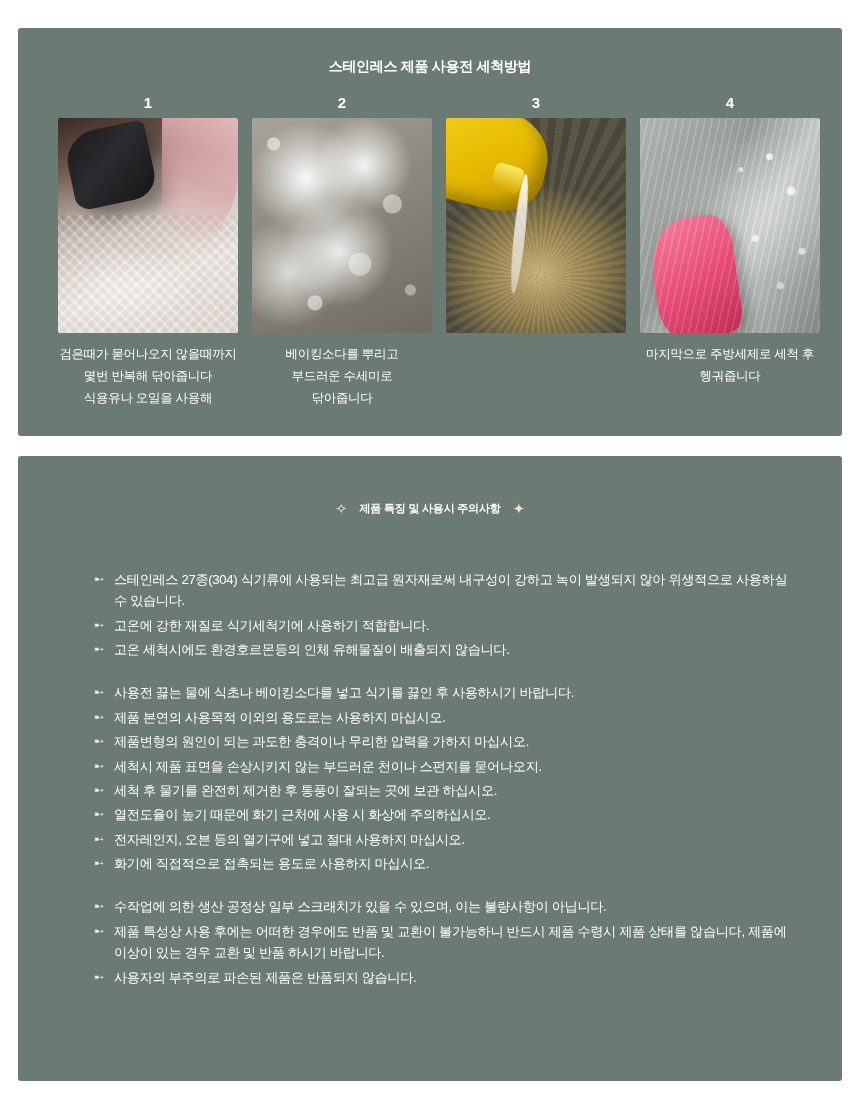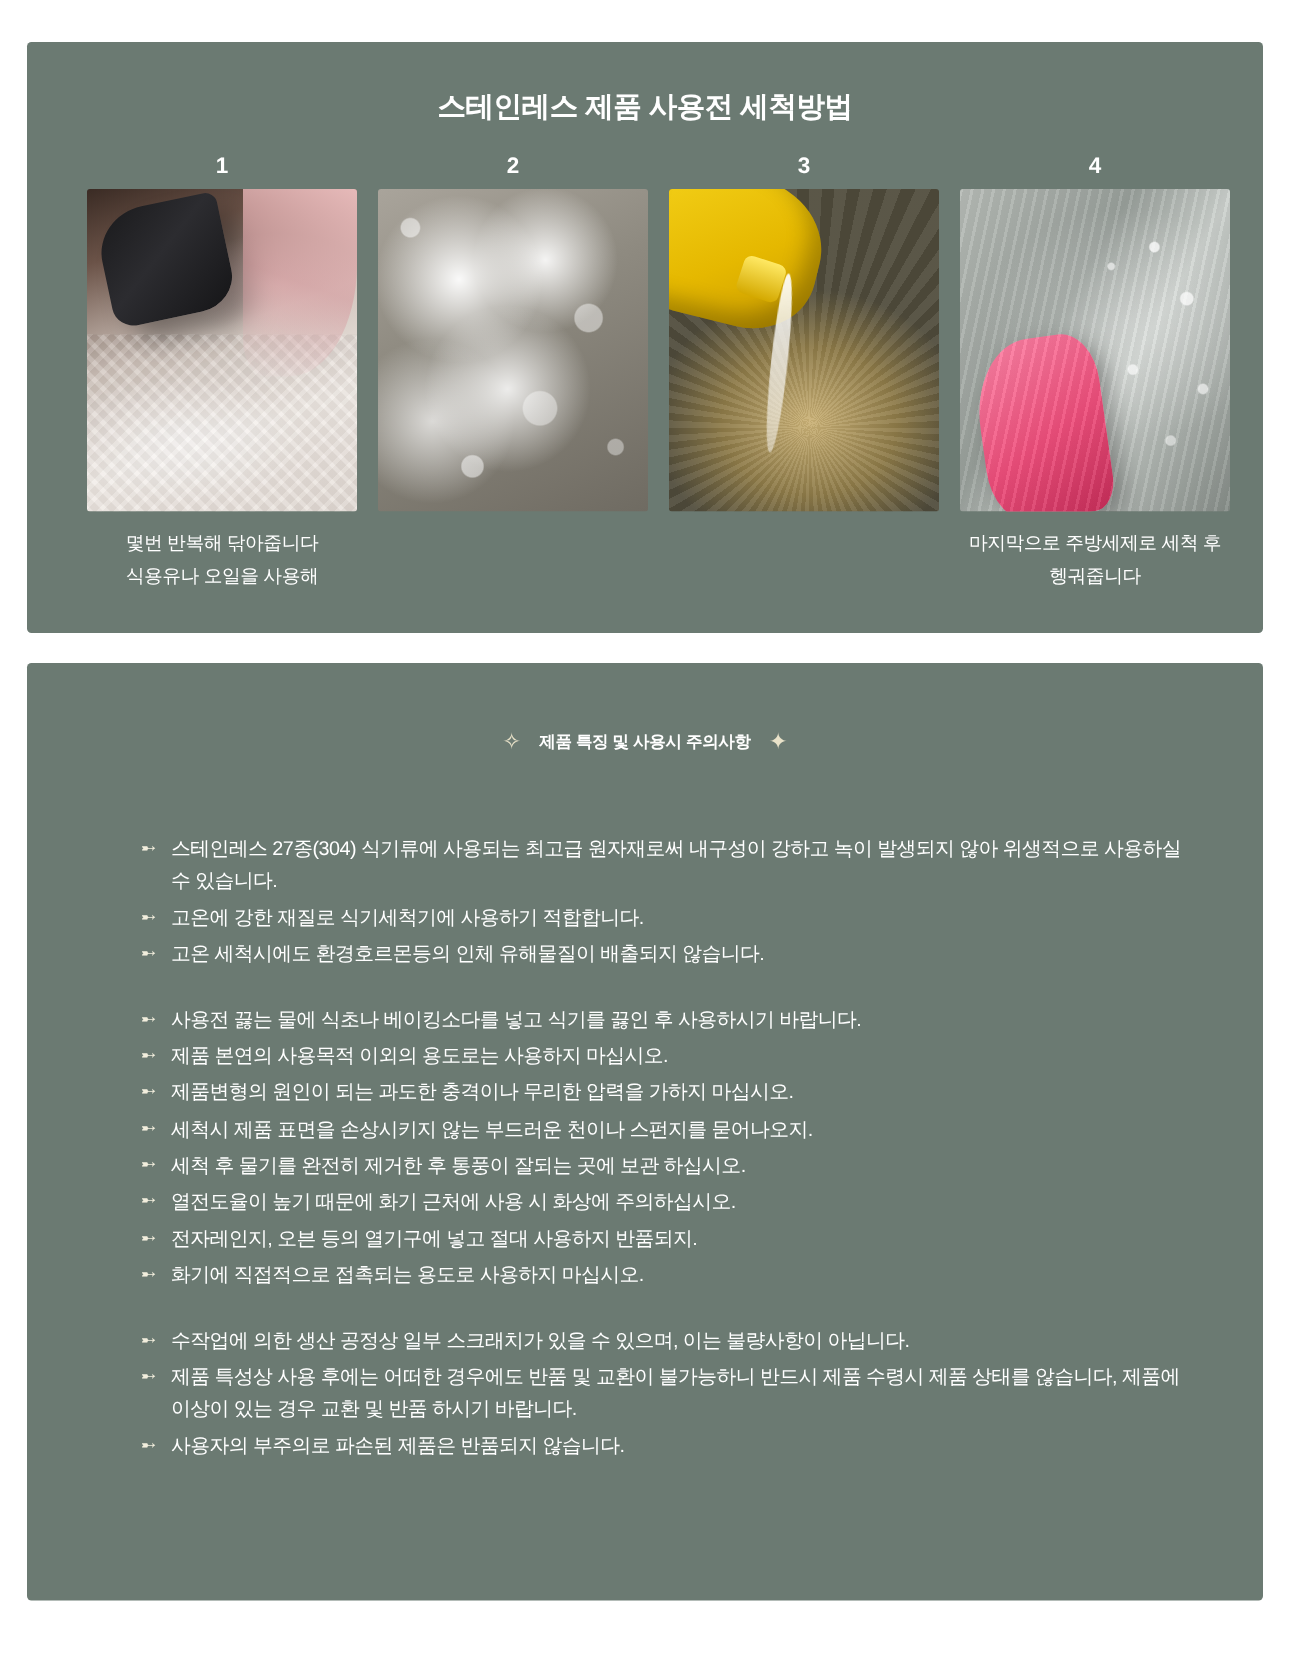--- a/index.html
+++ b/index.html
@@ -29,21 +29,21 @@
     border-radius: 3px;
     box-sizing: border-box;
   }
   .panel-wash {
     width: 824px;
     margin: 0 auto;
     padding: 22px 16px 26px 16px;
   }
   .wash-title {
     text-align: center;
-    font-size: 19px;
+    font-size: 14px;
     font-weight: bold;
     letter-spacing: -0.3px;
     color: #ffffff;
     margin: 8px 0 18px 0;
   }
   .steps {
     display: flex;
     justify-content: space-between;
     gap: 14px;
     padding: 0 24px;
@@ -267,30 +267,36 @@
     <h2 class="wash-title">스테인레스 제품 사용전 세척방법</h2>
 
     <div class="steps">
 
       <div class="step">
         <div class="step-num">1</div>
         <div class="step-img ph1">
             <span class="tex"></span>
           </div>
         <div class="step-cap">
+          <div>검은때가 묻어나오지 않을때까지</div>
           <div>몇번 반복해 닦아줍니다</div>
           <div>식용유나 오일을 사용해</div>
         </div>
       </div>
 
       <div class="step">
         <div class="step-num">2</div>
         <div class="step-img ph2">
             <span class="tex"></span>
           </div>
+        <div class="step-cap">
+          <div>베이킹소다를 뿌리고</div>
+          <div>부드러운 수세미로</div>
+          <div>닦아줍니다</div>
+        </div>
       </div>
 
       <div class="step">
         <div class="step-num">3</div>
         <div class="step-img ph3">
           <span class="tex"></span>
             <span class="bottle"></span>
             <span class="cap"></span>
             <span class="stream"></span>
         </div>
@@ -354,21 +360,21 @@
       <div class="bullet">
         <span class="bullet-mark">➸</span>
         <span class="bullet-text">세척 후 물기를 완전히 제거한 후 통풍이 잘되는 곳에 보관 하십시오.</span>
       </div>
       <div class="bullet">
         <span class="bullet-mark">➸</span>
         <span class="bullet-text">열전도율이 높기 때문에 화기 근처에 사용 시 화상에 주의하십시오.</span>
       </div>
       <div class="bullet">
         <span class="bullet-mark">➸</span>
-        <span class="bullet-text">전자레인지, 오븐 등의 열기구에 넣고 절대 사용하지 반품되지.</span>
+        <span class="bullet-text">전자레인지, 오븐 등의 열기구에 넣고 절대 사용하지 마십시오.</span>
       </div>
       <div class="bullet">
         <span class="bullet-mark">➸</span>
         <span class="bullet-text">화기에 직접적으로 접촉되는 용도로 사용하지 마십시오.</span>
       </div>
     </div>
 
     <div class="bullet-group">
       <div class="bullet">
         <span class="bullet-mark">➸</span>

